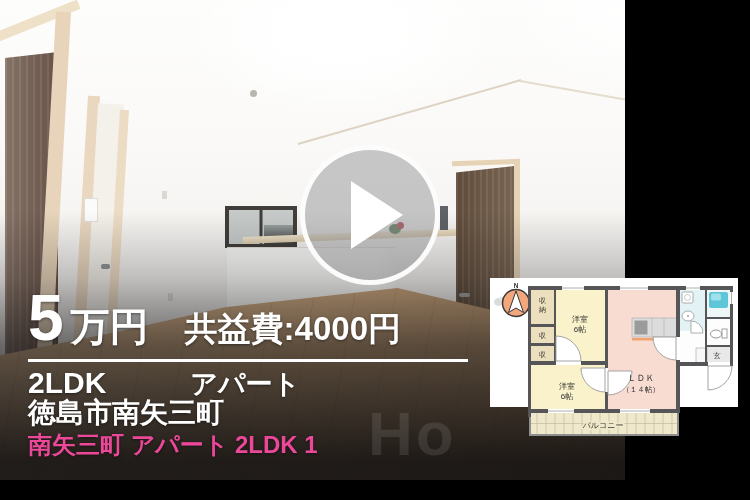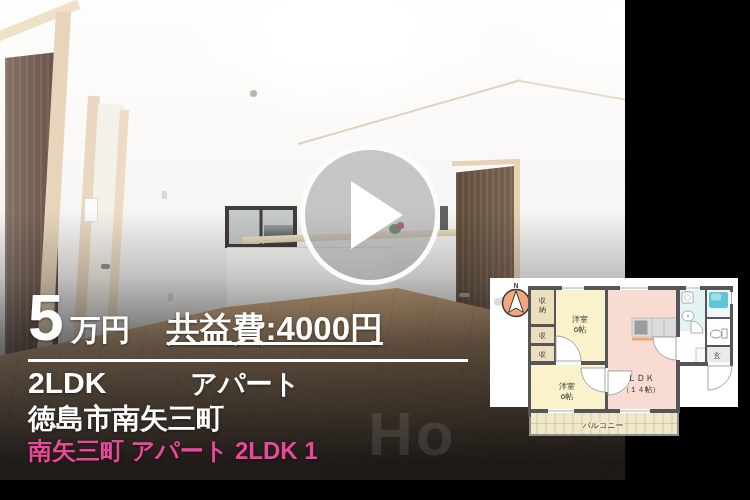--- a/index.html
+++ b/index.html
@@ -77,28 +77,28 @@
   
   .photo-overlay{position:absolute;left:0;top:0;width:750px;height:480px;
     background:linear-gradient(180deg,rgba(0,0,0,0) 44%,rgba(12,12,14,.22) 58%,rgba(12,12,14,.58) 72%,rgba(8,8,10,.88) 96%);}
   .watermark{position:absolute;left:368px;top:398px;font-size:62px;font-weight:bold;
     color:rgba(255,255,255,.10);letter-spacing:3px;}
   
   .info{position:absolute;left:28px;top:282px;width:448px;color:#fff;font-weight:bold;
     text-shadow:0 1px 3px rgba(0,0,0,.45);}
   .price-row{display:flex;align-items:baseline;line-height:1;margin-top:4px;}
   .price-value{font-size:64px;}
-  .price-unit{font-size:30px;margin-left:7px;}
-  .management-fee{font-size:33px;margin-left:36px;text-decoration:underline;}
+  .price-unit{font-size:39px;margin-left:7px;}
+  .management-fee{font-size:33px;margin-left:36px;}
   .divider{height:3px;background:#fff;border:none;margin:9px 0 6px 0;width:440px;}
   .specs{display:flex;align-items:baseline;line-height:1;}
   .layout-value{font-size:30px;}
   .area-value{font-size:42px;margin-left:22px;}
   .building-type{font-size:27px;margin-left:84px;}
-  .address{font-size:28px;line-height:1.05;margin-top:6px;}
+  .address{font-size:28px;line-height:1.05;}
   .title-link{font-size:24px;line-height:1.05;margin-top:5px;color:#ec4899;cursor:pointer;}
   
   .floorplan-card{position:absolute;left:490px;top:278px;width:248px;height:129px;background:#ffffff;}
   .floorplan-card svg{display:block;}
   .fp-label{font-family:"Liberation Sans",sans-serif;fill:#333;}
   
   .bottom-bar{position:absolute;left:0;top:480px;width:750px;height:20px;background:#000;}
 </style>
 </head>
 <body>

